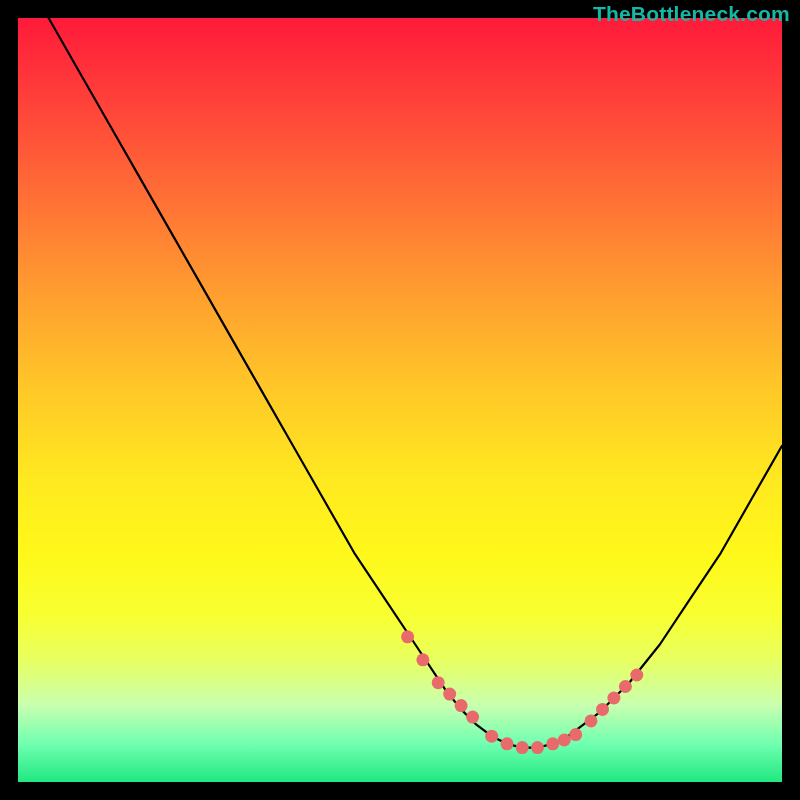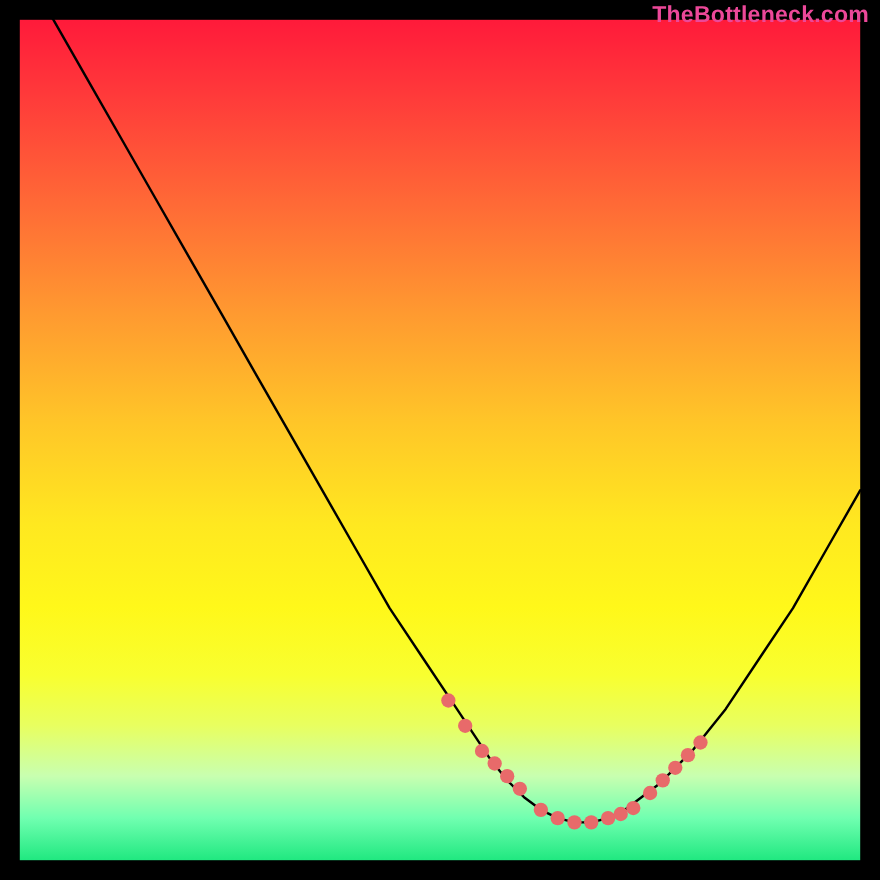--- a/index.html
+++ b/index.html
@@ -37,21 +37,21 @@
       #e8ff60 84%,
       #c8ffb0 90%,
       #70ffb0 95%,
       #20e880 100%
     );
   }
   .watermark {
     position: absolute;
     top: 2px;
     right: 10px;
-    color: #ec4899;
+    color: #14b8a6;
     font-size: 21px;
     font-weight: 600;
     letter-spacing: 0.2px;
     z-index: 10;
   }
   svg.curve {
     position: absolute;
     left: 0;
     top: 0;
     width: 764px;

